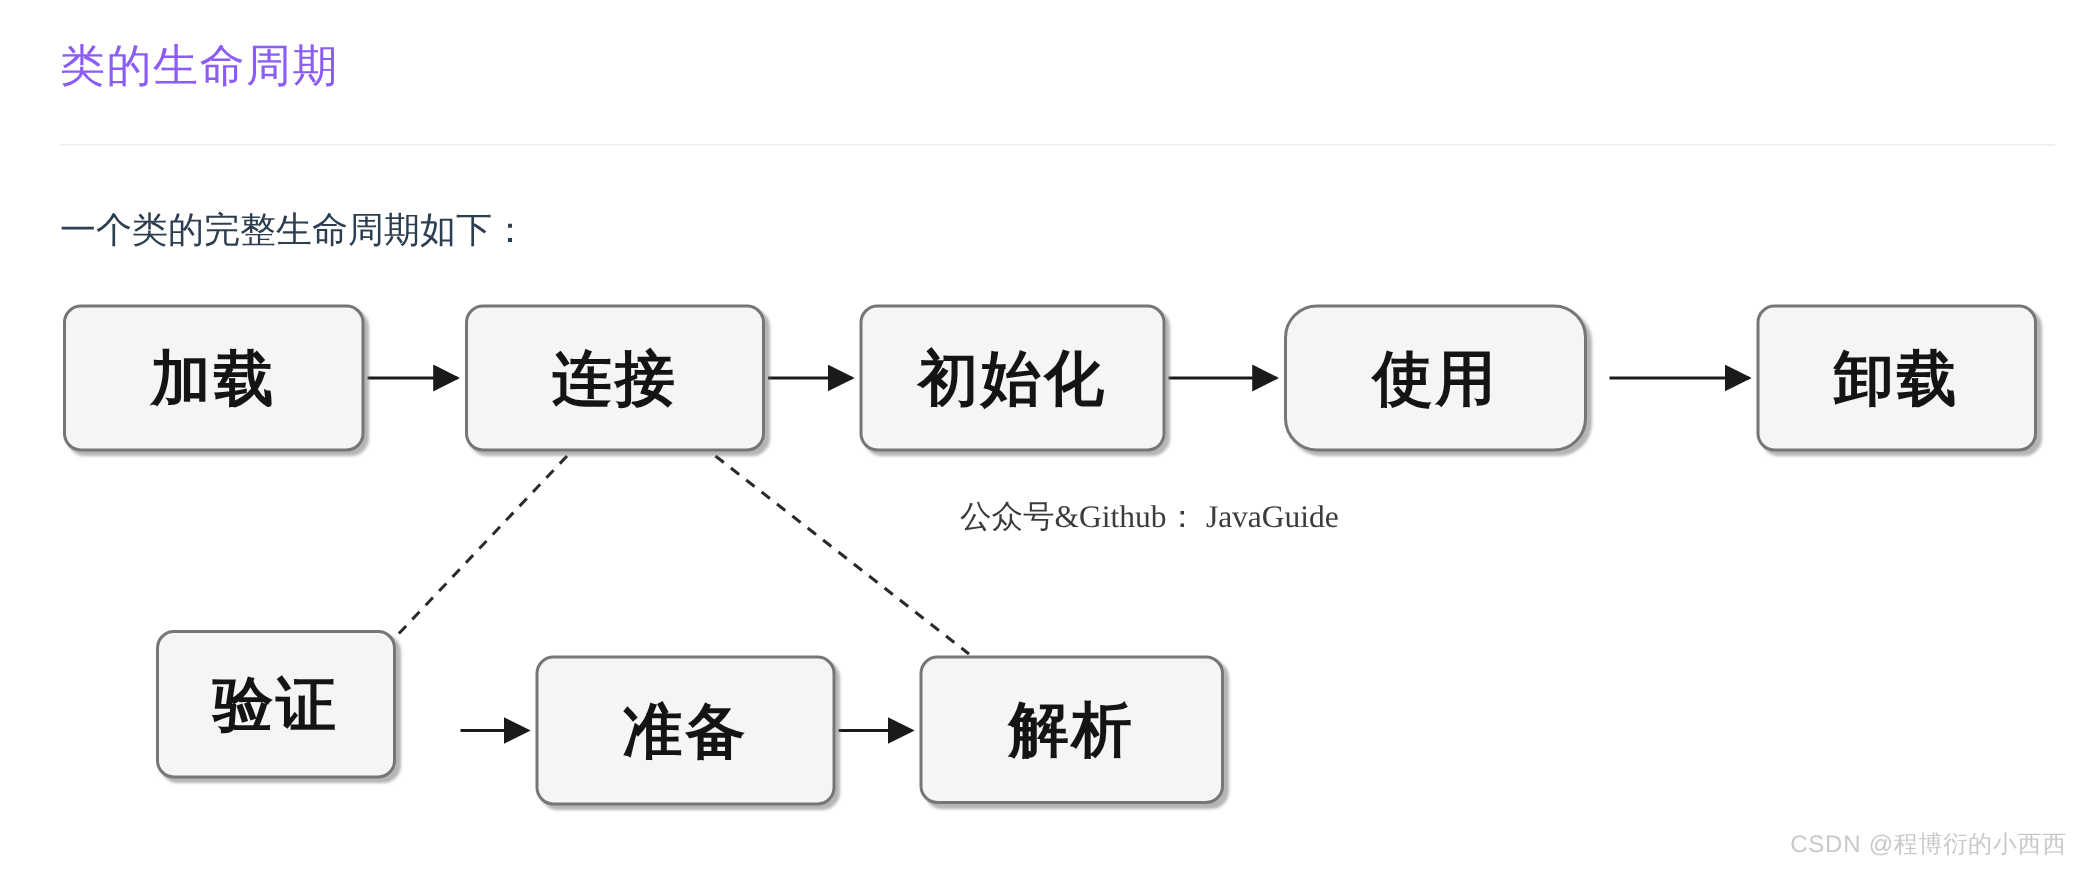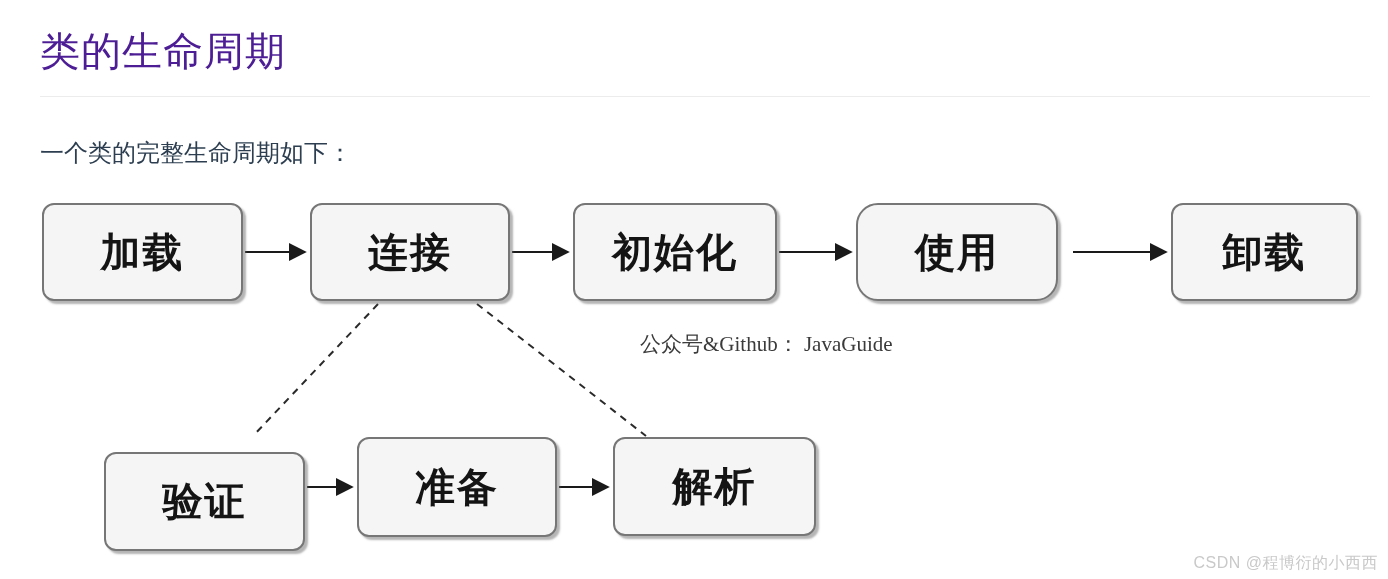--- a/index.html
+++ b/index.html
@@ -13,24 +13,24 @@
     width: 1388px;
     height: 579px;
     background: #ffffff;
     overflow: hidden;
   }
   .page-title {
     position: absolute;
     left: 40px;
     top: 24px;
     margin: 0;
-    font-size: 40px;
+    font-size: 30px;
     font-weight: 500;
     letter-spacing: 1px;
-    color: #4c1d95;
+    color: #8b5cf6;
     font-family: "Liberation Sans", sans-serif;
   }
   .title-divider {
     position: absolute;
     left: 40px;
     right: 18px;
     top: 96px;
     height: 1px;
     background: #ececec;
   }
@@ -57,21 +57,21 @@
     color: #141414;
     letter-spacing: 2px;
   }
   
   .n-load    { left: 42px;   top: 203px; width: 201px; height: 98px; }
   .n-link    { left: 310px;  top: 203px; width: 200px; height: 98px; }
   .n-init    { left: 573px;  top: 203px; width: 204px; height: 98px; }
   .n-use     { left: 856px;  top: 203px; width: 202px; height: 98px; border-radius: 22px; }
   .n-unload  { left: 1171px; top: 203px; width: 187px; height: 98px; }
   
-  .n-verify  { left: 104px;  top: 452px; width: 201px; height: 99px; }
+  .n-verify  { left: 104px;  top: 420px; width: 160px; height: 99px; }
   .n-prepare { left: 357px;  top: 437px; width: 200px; height: 100px; }
   .n-resolve { left: 613px;  top: 437px; width: 203px; height: 99px; }
 
   #edges {
     position: absolute;
     left: 0; top: 0;
     width: 1388px;
     height: 579px;
     pointer-events: none;
   }

